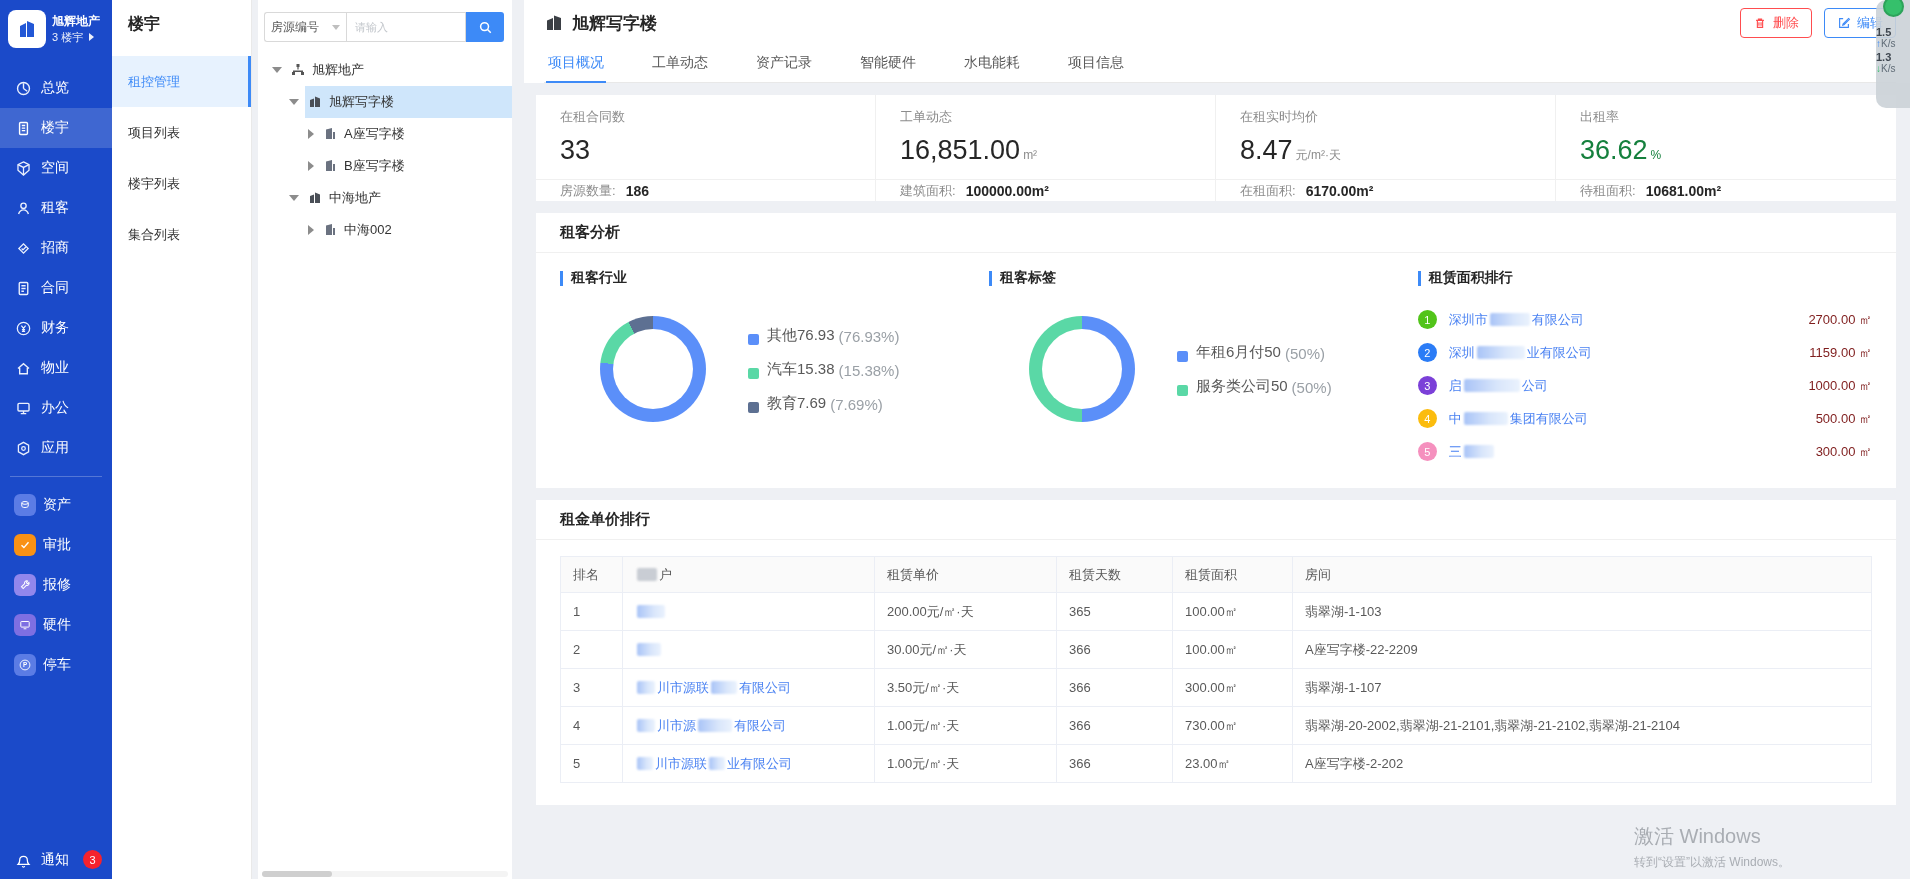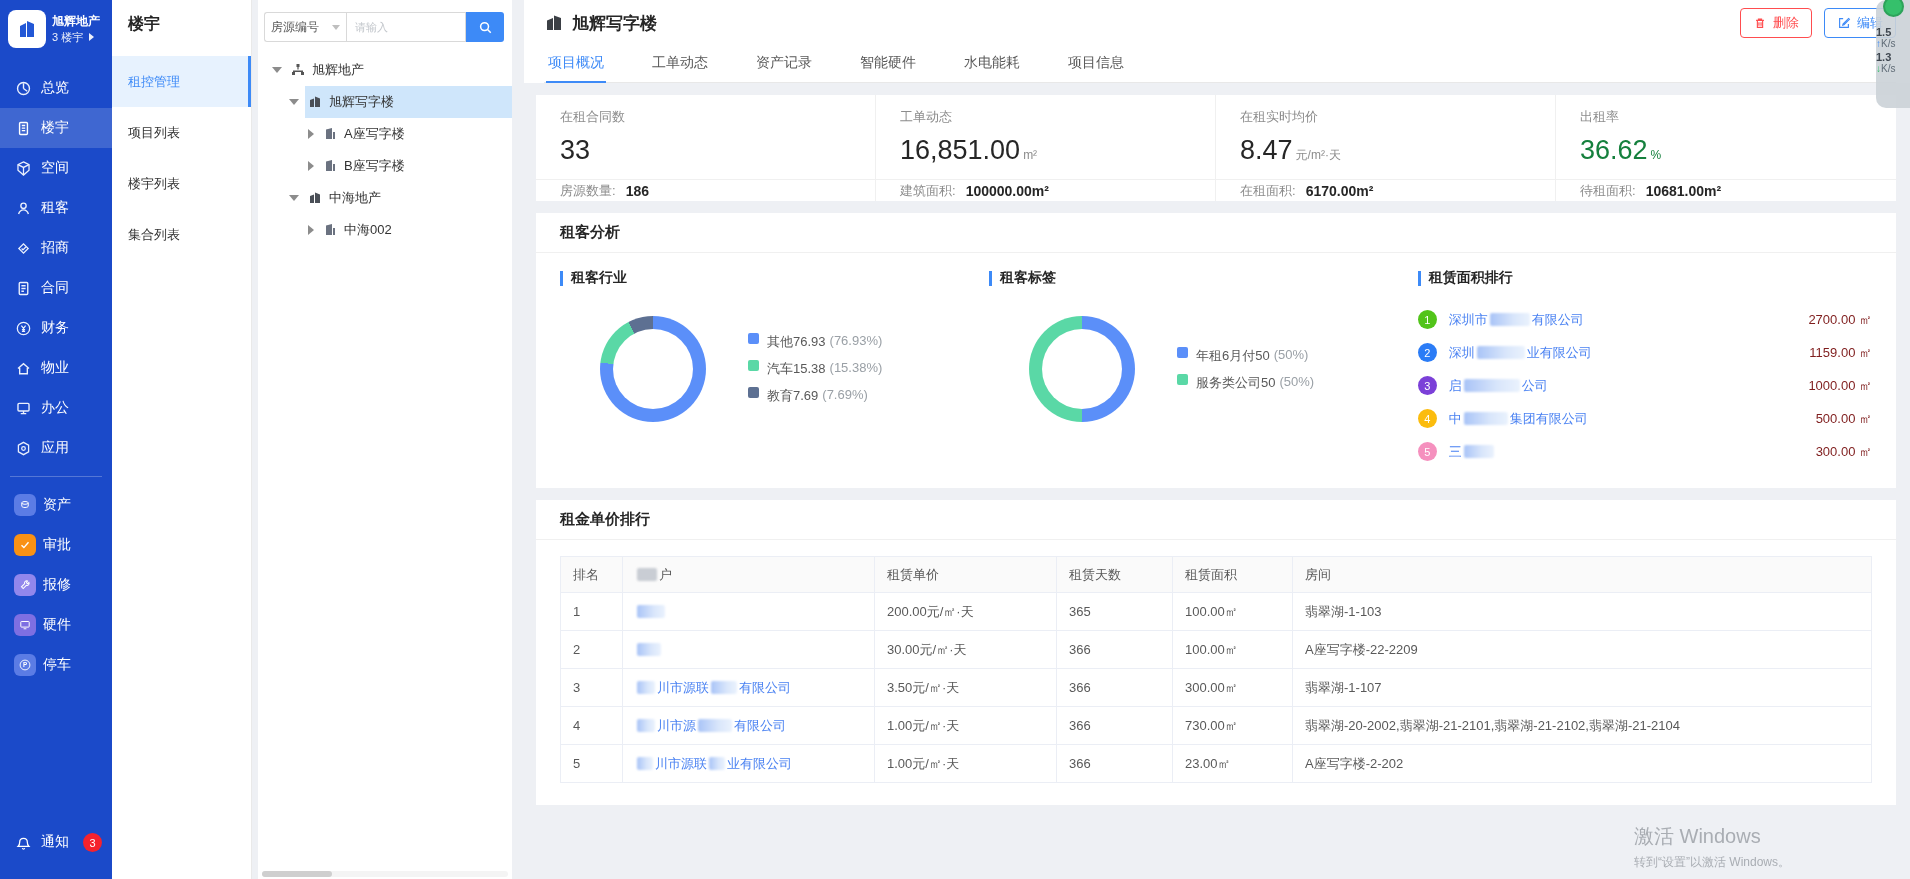--- a/index.html
+++ b/index.html
@@ -14,21 +14,21 @@
 .logo-sub{font-size:11px;opacity:.92;display:flex;align-items:center;gap:6px}
 .logo-arrow{width:0;height:0;border-top:4px solid transparent;border-bottom:4px solid transparent;border-left:5px solid #fff;display:inline-block}
 .s-menu{margin-top:20px}
 .s-item{height:40px;display:flex;align-items:center;padding-left:14px;cursor:pointer;font-size:14px}
 .s-item.active{background:rgba(255,255,255,.16)}
 .s-ico{width:18px;height:18px;margin-right:9px;display:flex;align-items:center;justify-content:center;flex:none}
 .s-ico svg{width:17px;height:17px}
 .s-divider{height:1px;background:rgba(255,255,255,.25);margin:8px 10px}
 .chip{width:22px;height:22px;border-radius:6px;margin-right:7px;display:flex;align-items:center;justify-content:center;flex:none}
 .chip svg{width:14px;height:14px}
-.notice{position:absolute;left:0;bottom:10px;width:100%;height:36px;display:flex;align-items:flex-start;padding-left:14px;font-size:14px;cursor:pointer}
+.notice{position:absolute;left:0;bottom:10px;width:100%;height:36px;display:flex;align-items:flex-end;padding-left:14px;font-size:14px;cursor:pointer}
 .badge{margin-left:14px;background:#f5222d;color:#fff;min-width:19px;height:19px;border-radius:10px;font-size:11px;display:flex;align-items:center;justify-content:center;padding:0 4px}
 
 .col-menu{width:140px;flex:none;background:#fff;border-right:1px solid #e9e9e9}
 .cm-title{font-size:16px;font-weight:bold;color:#262626;padding:14px 0 0 16px;height:56px}
 .cm-item{height:51px;display:flex;align-items:center;padding-left:16px;color:#333;font-size:13px;cursor:pointer;position:relative}
 .cm-item.active{background:#e7f2fe;color:#3d8af7}
 .cm-item.active::after{content:"";position:absolute;right:0;top:0;width:3px;height:100%;background:#3d8af7}
 
 .gapv{width:6px;flex:none;background:#eef0f4}
 .gapv2{width:12px;flex:none;background:#eef0f4}
@@ -79,21 +79,21 @@
 .sub-value{font-size:14px;color:#262626;font-weight:600}
 
 .p-title{height:40px;display:flex;align-items:center;padding:0 24px;font-size:15px;font-weight:700;color:#262626;border-bottom:1px solid #f0f0f0}
 .an-body{display:grid;grid-template-columns:1.02fr 1.02fr 1.08fr;padding:16px 24px 20px}
 .blk-title{display:flex;align-items:center;gap:8px;font-size:14px;font-weight:bold;color:#262626}
 .blk-bar{width:3px;height:15px;background:#3d8af7}
 .chart-body{height:152px;display:flex;align-items:center;margin-top:6px}
 .donut{width:106px;height:106px;border-radius:50%;position:relative;flex:none;margin-left:40px}
 .donut::after{content:"";position:absolute;inset:13px;background:#fff;border-radius:50%}
 .legend{margin-left:42px}
-.lg-item{display:flex;align-items:flex-start;margin:9px 0;font-size:13px;color:#595959;white-space:nowrap}
+.lg-item{display:flex;align-items:flex-end;margin:15px 0;font-size:15px;color:#595959;white-space:nowrap}
 .lg-dot{width:11px;height:11px;border-radius:2px;margin-right:8px;flex:none}
 .lg-pct{color:#9aa0a6;margin-left:4px}
 .rank-list{margin-top:16px}
 .rk-row{height:33px;display:flex;align-items:center}
 .rk-badge{width:19px;height:19px;border-radius:50%;color:#fff;font-size:11px;display:flex;align-items:center;justify-content:center;flex:none;margin-right:12px}
 .rk-name{color:#4a82f2;font-size:13px;white-space:nowrap;overflow:hidden}
 .rk-val{margin-left:auto;font-size:13px;color:#7f1d1d}
 .rb{display:inline-block;height:13px;border-radius:2px;background:linear-gradient(90deg,#a9c4f7,#d9e6fb 60%,#eaf2fd);filter:blur(1.2px);vertical-align:-2px;margin:0 2px}
 .rb.gray{background:#c9cdd4;filter:blur(1px)}
 

